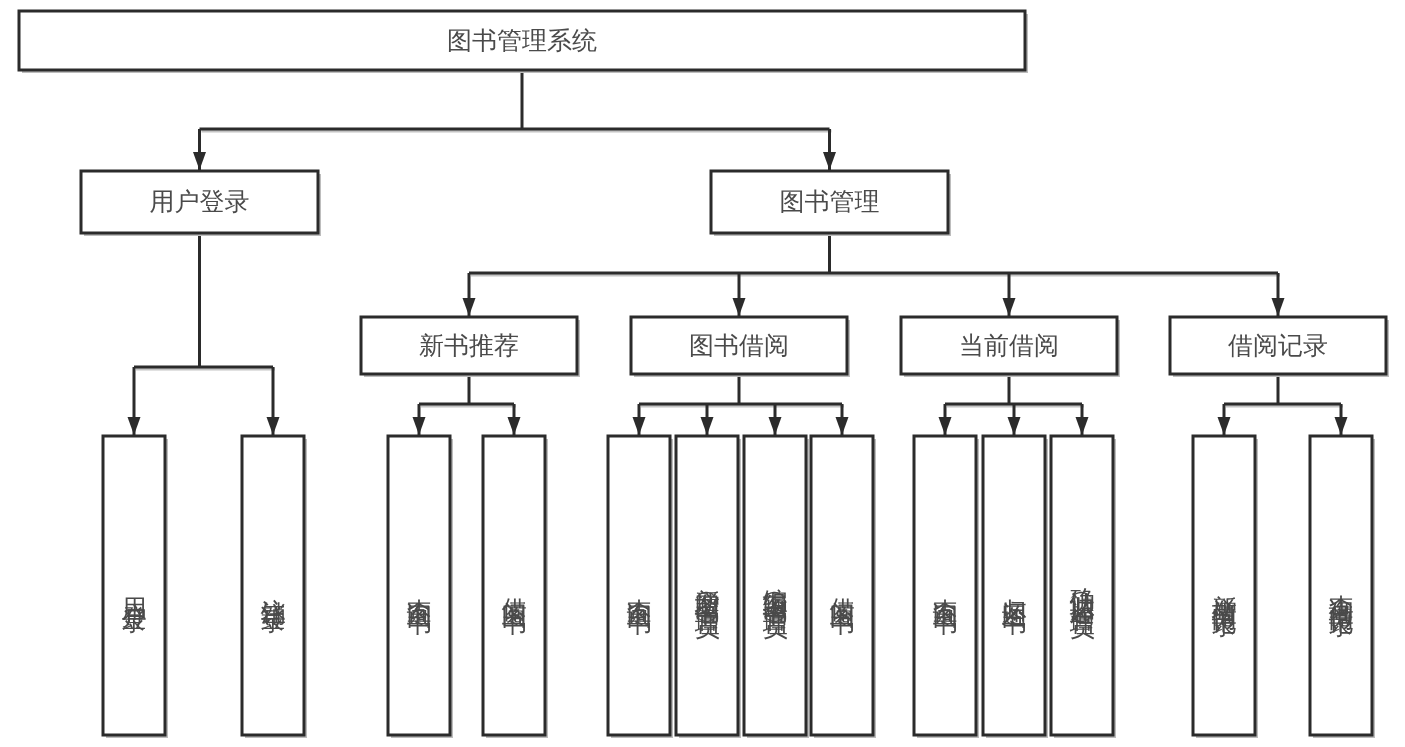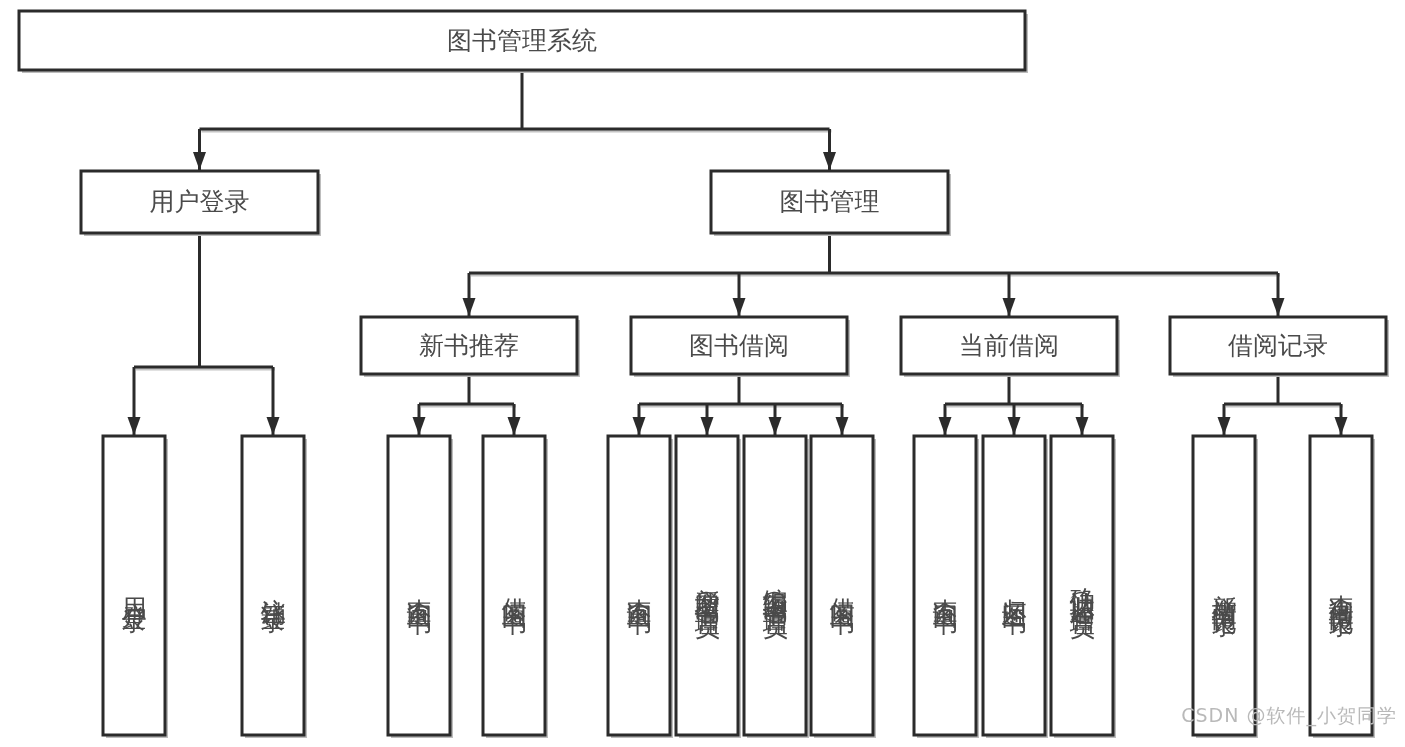--- a/index.html
+++ b/index.html
@@ -177,14 +177,13 @@
       <div class="leaf-label-wrap" style="left: 676px; top: 436px; width: 62px; height: 299px;">新增图书（管理员）</div>
       <div class="leaf-label-wrap" style="left: 744px; top: 436px; width: 62px; height: 299px;">编辑图书（管理员）</div>
       <div class="leaf-label-wrap" style="left: 811px; top: 436px; width: 62px; height: 299px;">借阅图书</div>
       <div class="leaf-label-wrap" style="left: 914px; top: 436px; width: 62px; height: 299px;">查询图书</div>
       <div class="leaf-label-wrap" style="left: 983px; top: 436px; width: 62px; height: 299px;">归还图书</div>
       <div class="leaf-label-wrap" style="left: 1051px; top: 436px; width: 62px; height: 299px;">确认归还（管理员）</div>
       <div class="leaf-label-wrap" style="left: 1193px; top: 436px; width: 62px; height: 299px;">新增借阅记录</div>
       <div class="leaf-label-wrap" style="left: 1310px; top: 436px; width: 62px; height: 299px;">查询借阅记录</div>
     </div>
 
-  <div id="watermark">CSDN @软件_小贺同学</div>
 </div>
 
 </body></html>

